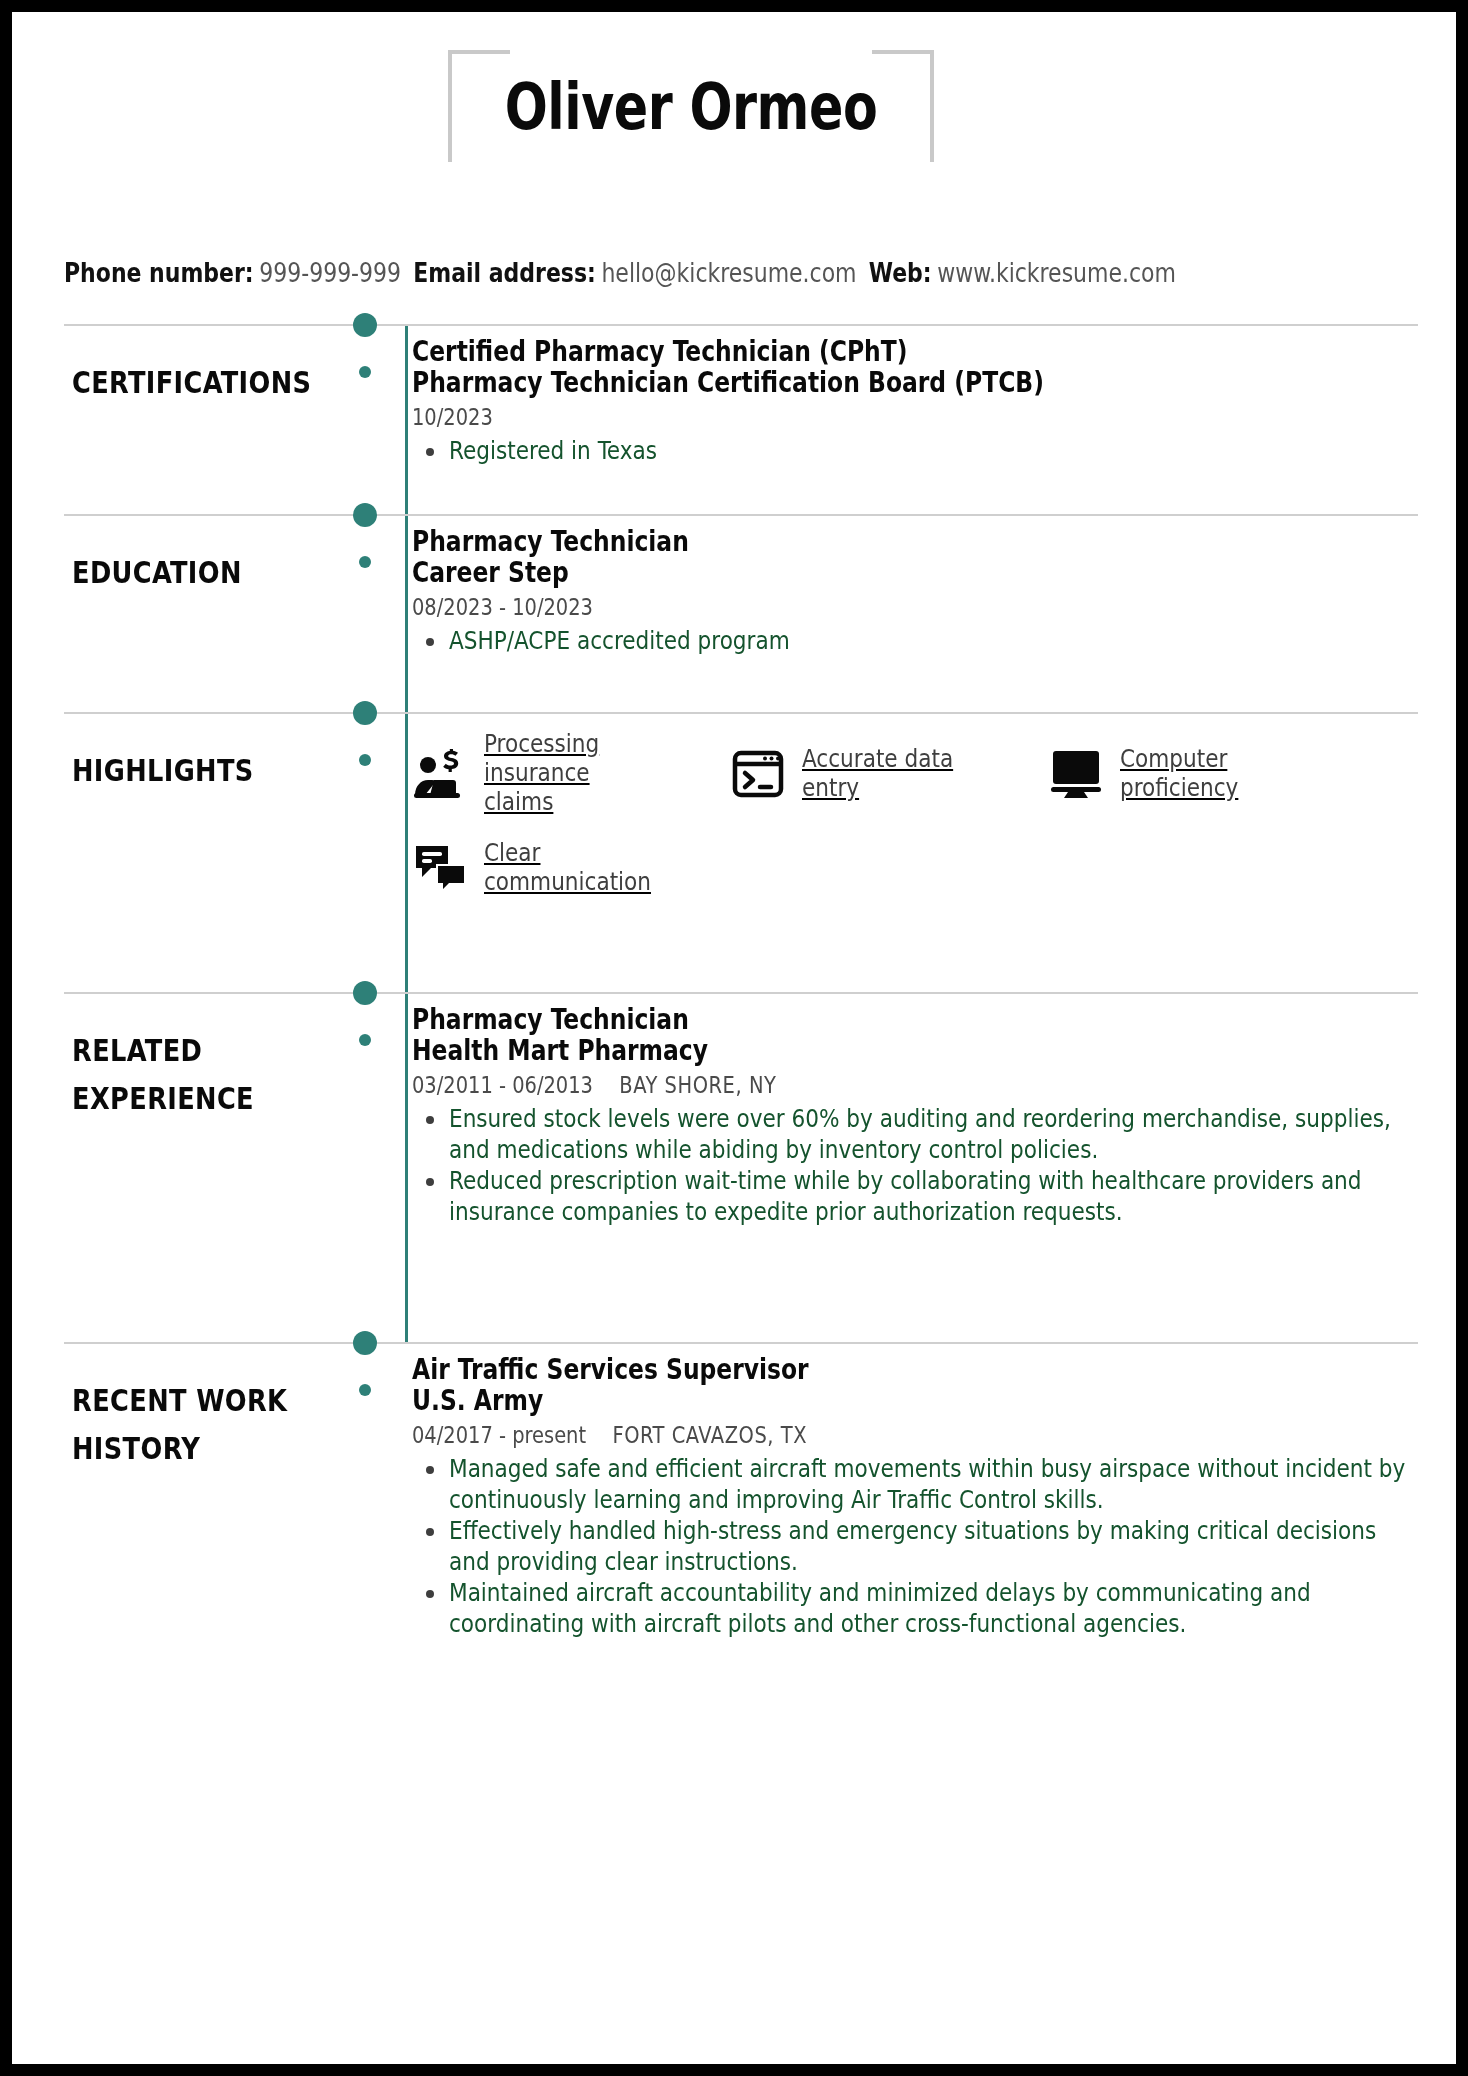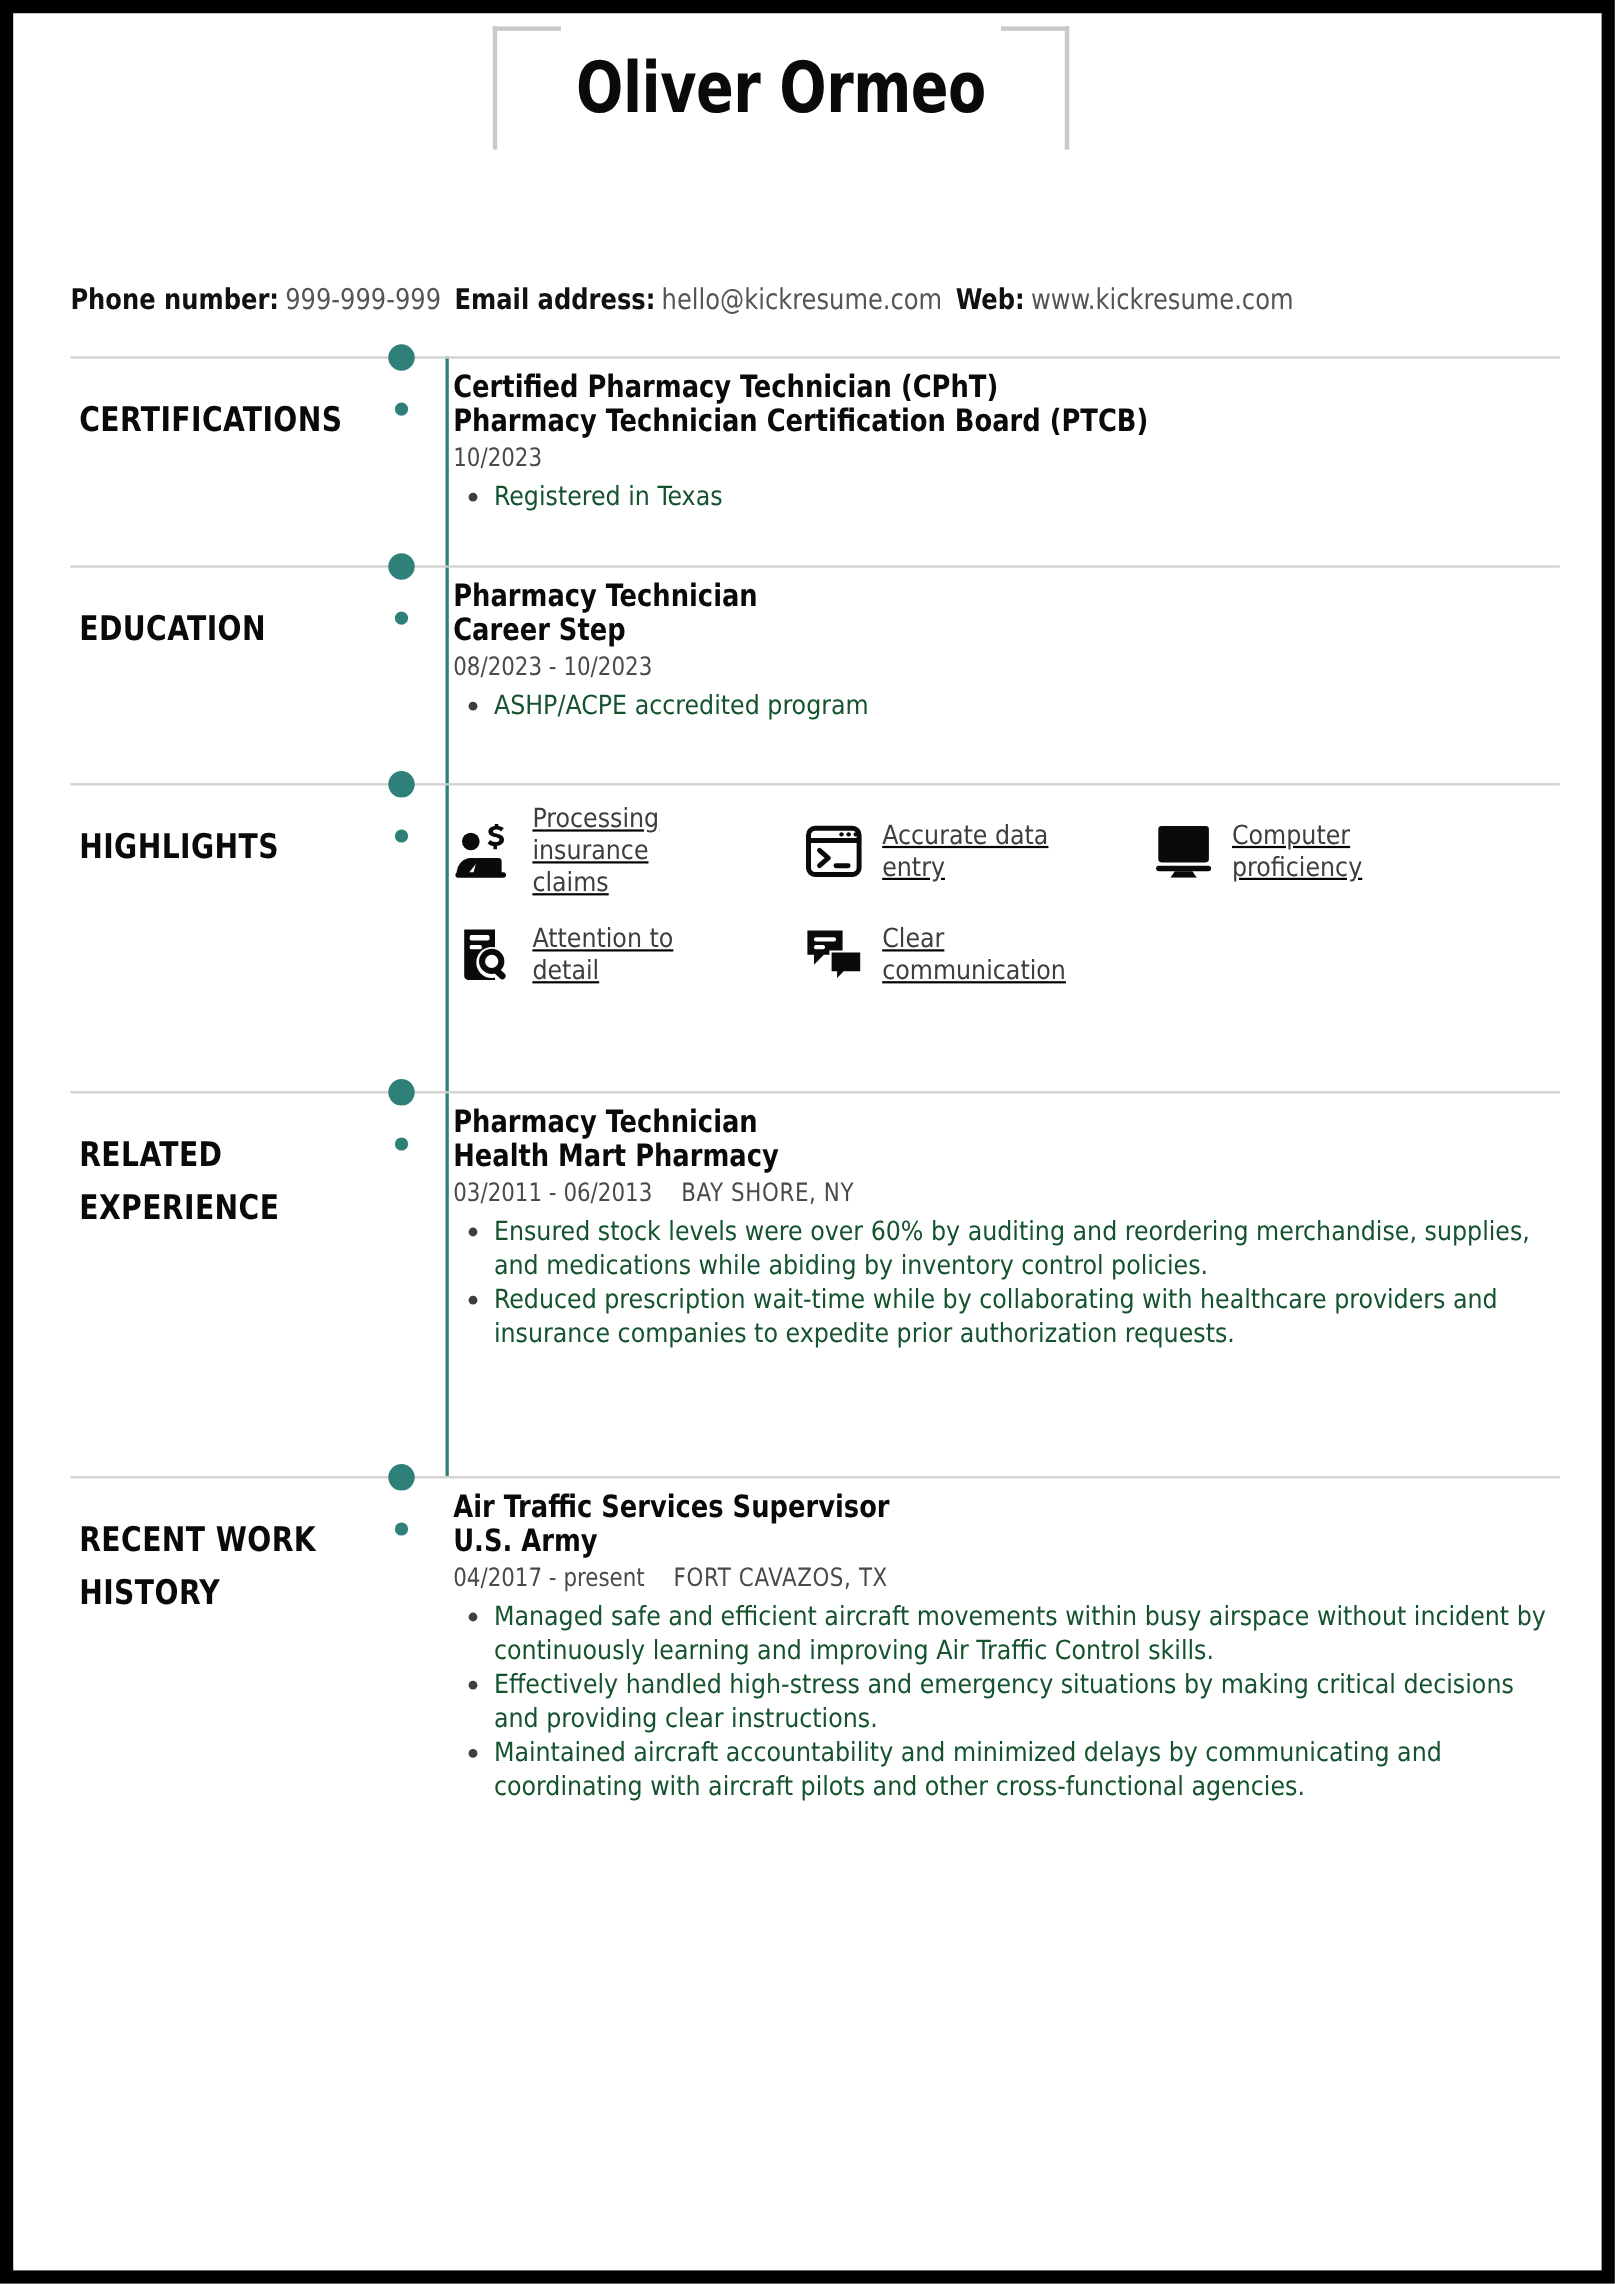--- a/index.html
+++ b/index.html
@@ -23,22 +23,22 @@
     overflow:hidden;
   }
 
   
   .header-zone {
     position:relative;
     height:180px;
   }
   .name-wrap {
     position:absolute;
-    left:436px; top:12px;
-    width:524px; height:120px;
+    left:436px; top:38px;
+    width:486px; height:120px;
   }
   .bracket {
     position:absolute;
     width:62px; height:112px;
     border-color:#c9c9c9;
     border-style:solid;
   }
   .bracket.left  { left:0;  top:0; border-width:4px 0 0 4px; }
   .bracket.right { right:0; top:0; border-width:4px 4px 0 0; }
   .name {
@@ -285,34 +285,20 @@
               <div class="hl-item">
                 <span class="hl-icon">
                   <svg width="54" height="48" viewBox="0 0 54 48" fill="#0a0a0a">
                     <rect x="4" y="1" width="46" height="33" rx="3"></rect>
                     <rect x="2" y="37" width="50" height="5" rx="2.5"></rect>
                     <path d="M19 42h16l4 6H15z"></path>
                   </svg>
                 </span>
                 <span class="hl-label">Computer proficiency</span>
               </div>
-              <div class="hl-item">
-                <span class="hl-icon">
-                  <svg width="48" height="50" viewBox="0 0 48 50" fill="#0a0a0a">
-                    <path d="M6 2h28v46H10a4 4 0 0 1-4-4z"></path>
-                    <rect x="11" y="7" width="18" height="5" rx="1.5" fill="#ffffff"></rect>
-                    <rect x="11" y="16" width="11" height="4" rx="1.5" fill="#ffffff"></rect>
-                    <circle cx="31" cy="32" r="14" fill="#ffffff"></circle>
-                    <circle cx="31" cy="31" r="11.5" fill="#0a0a0a"></circle>
-                    <circle cx="31" cy="31" r="6" fill="#ffffff"></circle>
-                    <rect x="36" y="36" width="12" height="6" rx="3" transform="rotate(42 36 36)"></rect>
-                  </svg>
-                </span>
-                <span class="hl-label">Attention to detail</span>
-              </div>
               <div class="hl-item wide">
                 <span class="hl-icon">
                   <svg width="52" height="48" viewBox="0 0 52 48" fill="#0a0a0a">
                     <path d="M2 2h32v22H17l-9 9v-9H2z"></path>
                     <rect x="8" y="8" width="20" height="4" rx="1.8" fill="#ffffff"></rect>
                     <rect x="8" y="15" width="10" height="4" rx="1.8" fill="#ffffff"></rect>
                     <path d="M22 20h28v20H36l-7 7v-7h-7z" fill="#ffffff"></path>
                     <path d="M24 22h26v17H35l-6 6v-6h-5z"></path>
                   </svg>
                 </span>

